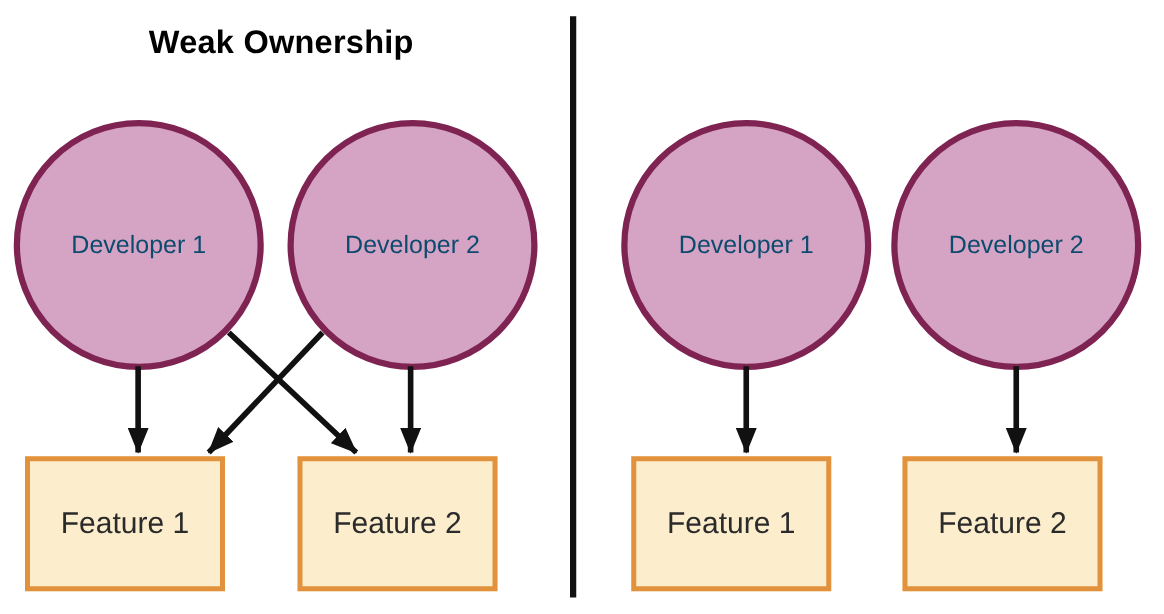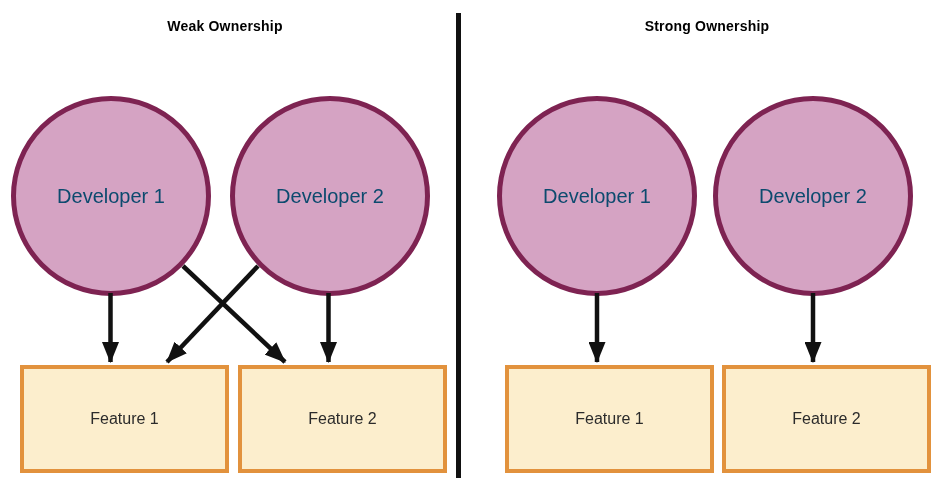--- a/index.html
+++ b/index.html
@@ -6,46 +6,46 @@
   #canvas{
     position:relative;
     width:931px;height:491px;
     background:#ffffff;
     font-family:"Liberation Sans", sans-serif;
     overflow:hidden;
   }
   .panel-title{
     position:absolute;
     top:18px;
-    font-size:14px;
+    font-size:26px;
     font-weight:bold;
     color:#000000;
     text-align:center;
     letter-spacing:0.2px;
   }
   #weak-title{left:0;width:450px;}
   #strong-title{left:482px;width:450px;}
   .dev-circle{
     position:absolute;
     width:200px;height:200px;
     box-sizing:border-box;
     border-radius:50%;
     background:var(--circle-fill,#d5a3c3);
     border:5px solid var(--circle-stroke,#7e2352);
     display:flex;align-items:center;justify-content:center;
     font-size:20px;color:#0c4a6e;
   }
   .feature-box{
     position:absolute;
-    width:209px;height:108px;
+    width:160px;height:108px;
     box-sizing:border-box;
     background:var(--box-fill,#fceecd);
     border:4px solid var(--box-stroke,#e2923d);
     display:flex;align-items:center;justify-content:center;
-    font-size:16px;color:#2b2b2b;
+    font-size:24px;color:#2b2b2b;
   }
   
   #weak-dev1{left:11px;top:96px;}
   #weak-dev2{left:230px;top:96px;}
   #weak-feat1{left:20px;top:365px;}
   #weak-feat2{left:238px;top:365px;}
   
   #strong-dev1{left:497px;top:96px;}
   #strong-dev2{left:713px;top:96px;}
   #strong-feat1{left:505px;top:365px;}
@@ -67,21 +67,20 @@
   #arrow-layer .arrowhead-shape{
     fill:var(--arrow,#111111);
   }
 </style>
 </head>
 <body>
 
 <div id="canvas">
 
   <div class="panel-title" id="weak-title">Weak Ownership</div>
-  <div class="panel-title" id="strong-title">Strong Ownership</div>
 
   <div class="dev-circle" id="weak-dev1">
     <span>Developer 1</span>
   </div>
   <div class="dev-circle" id="weak-dev2">
     <span>Developer 2</span>
   </div>
   <div class="feature-box" id="weak-feat1">
     <span>Feature 1</span>
   </div>

